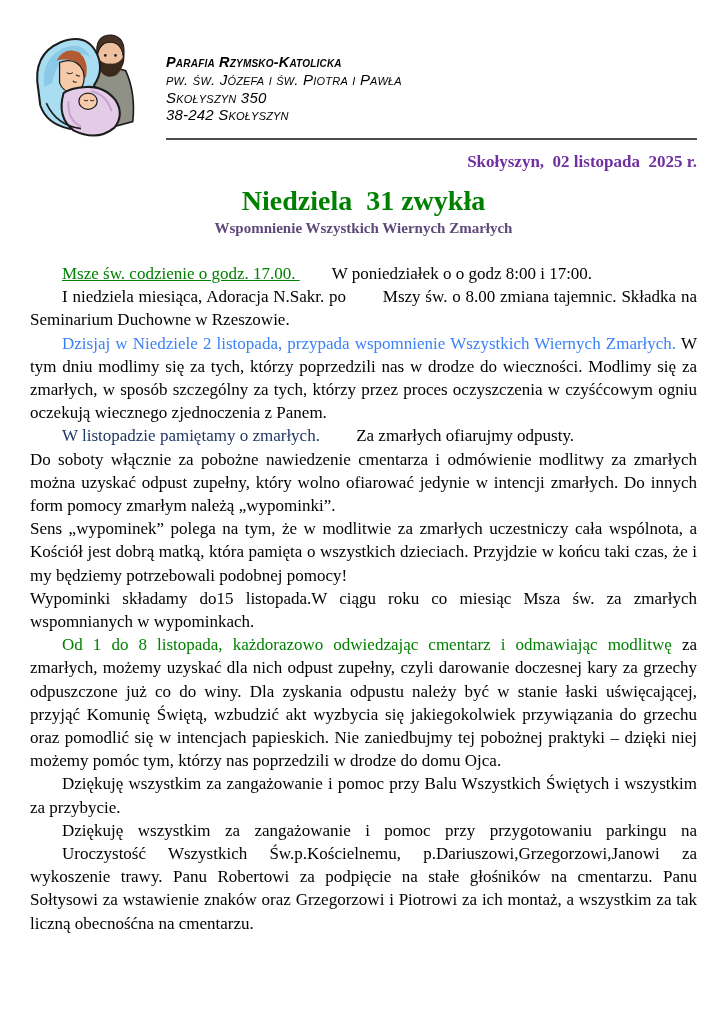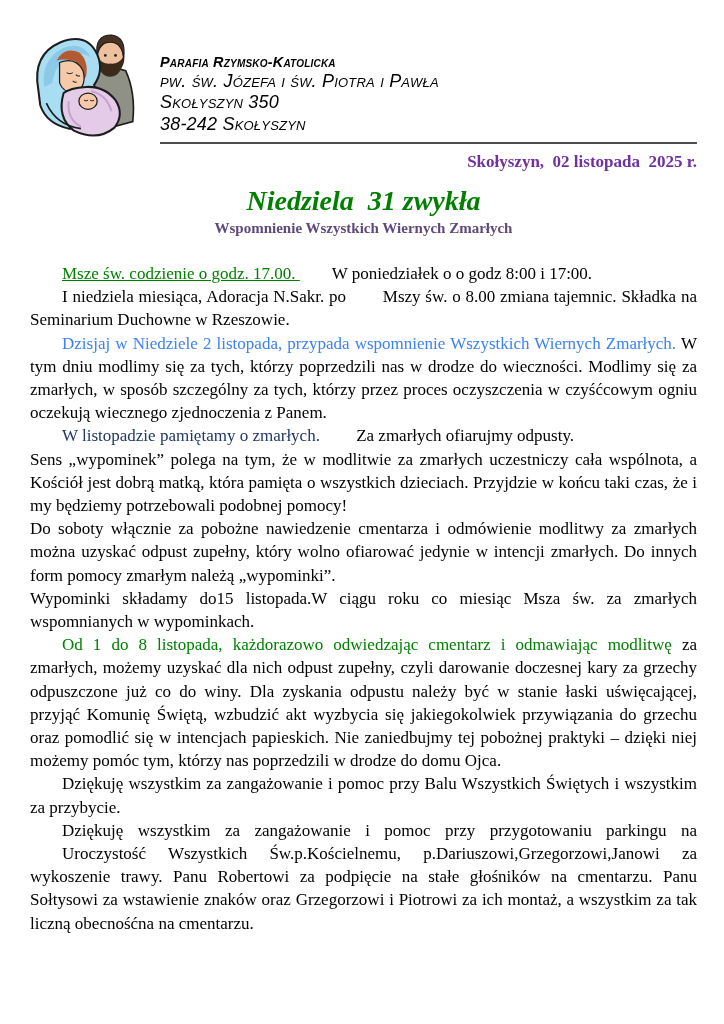--- a/index.html
+++ b/index.html
@@ -12,46 +12,45 @@
     padding:30px 27px 0 30px;
     font-family:"Liberation Serif","DejaVu Serif",serif;
     color:#000;
     overflow:hidden;
   }
   
   .header{display:flex;align-items:flex-start;}
   .logo{width:112px;height:122px;flex:0 0 112px;}
   .addr{
     flex:1;
-    margin-left:18px;
+    margin-left:24px;
     padding-top:24px;
-    padding-bottom:7px;
+    padding-bottom:14px;
     border-bottom:2px solid #4d4d4d;
     font-family:"Liberation Sans","DejaVu Sans",sans-serif;
     font-style:italic;
     font-variant:small-caps;
     line-height:1.18;
   }
   .addr .parish-name{font-weight:bold;font-size:14.5px;letter-spacing:.2px;}
-  .addr .addr-line{font-size:18px;letter-spacing:.2px;}
+  .addr .addr-line{font-size:15px;letter-spacing:.2px;}
   
   .dateline{
     text-align:right;
     font-weight:bold;
     font-size:17px;
     white-space:pre-wrap;
   }
   
   .title{
     margin:13px 0 0 0;
     text-align:center;
     font-size:28px;
     font-weight:bold;
     white-space:pre-wrap;
-    font-style:italic;
   }
   .subtitle{
     margin:3px 0 0 0;
     text-align:center;
     font-size:15px;
     font-weight:bold;
   }
   
   .body{
     margin-top:25px;
@@ -126,23 +125,23 @@
 
     <p>
       <span class="b" style="color:#3b82f6">Dzisjaj w Niedziele 2 listopada, przypada wspomnienie Wszystkich Wiernych Zmarłych.</span><span> W tym dniu modlimy się za tych, którzy poprzedzili nas w drodze do wieczności. Modlimy się za zmarłych, w sposób szczególny za tych, którzy przez proces oczyszczenia w czyśćcowym ogniu oczekują wiecznego zjednoczenia z Panem.</span>
     </p>
 
 
     <p>
       <span class="b" style="color:#1F3864">W listopadzie pamiętamy o zmarłych.</span><span class="b"> Za zmarłych ofiarujmy odpusty.</span>
     </p>
 
+    <p>Do soboty włącznie za pobożne nawiedzenie cmentarza i odmówienie modlitwy za zmarłych można uzyskać odpust zupełny, który wolno ofiarować jedynie w intencji zmarłych. Do innych form pomocy zmarłym należą „wypominki”.</p>
+
     <p>Sens „wypominek” polega na tym, że w modlitwie za zmarłych uczestniczy cała wspólnota, a Kościół jest dobrą matką, która pamięta o wszystkich dzieciach. Przyjdzie w końcu taki czas, że i my będziemy potrzebowali podobnej pomocy!</p>
-
-    <p>Do soboty włącznie za pobożne nawiedzenie cmentarza i odmówienie modlitwy za zmarłych można uzyskać odpust zupełny, który wolno ofiarować jedynie w intencji zmarłych. Do innych form pomocy zmarłym należą „wypominki”.</p>
 
     <p>Wypominki składamy do15 listopada.W ciągu roku co miesiąc Msza św. za zmarłych wspomnianych  w wypominkach.</p>
 
     <p>
       <span class="b" style="color:#008000">Od 1 do 8 listopada, każdorazowo odwiedzając cmentarz i odmawiając modlitwę</span><span> za zmarłych, możemy uzyskać dla nich odpust zupełny, czyli darowanie doczesnej kary za grzechy odpuszczone już co do winy. Dla zyskania odpustu należy być w stanie łaski uświęcającej, przyjąć Komunię Świętą, wzbudzić akt wyzbycia się jakiegokolwiek przywiązania do grzechu oraz pomodlić się w intencjach papieskich. Nie zaniedbujmy tej pobożnej praktyki – dzięki niej możemy pomóc tym, którzy nas poprzedzili w drodze do domu Ojca.</span>
     </p>
 
     <p>
       <span class="b">Dziękuję</span><span>  wszystkim za zangażowanie i pomoc przy Balu Wszystkich Świętych i wszystkim za przybycie.</span>
     </p>

